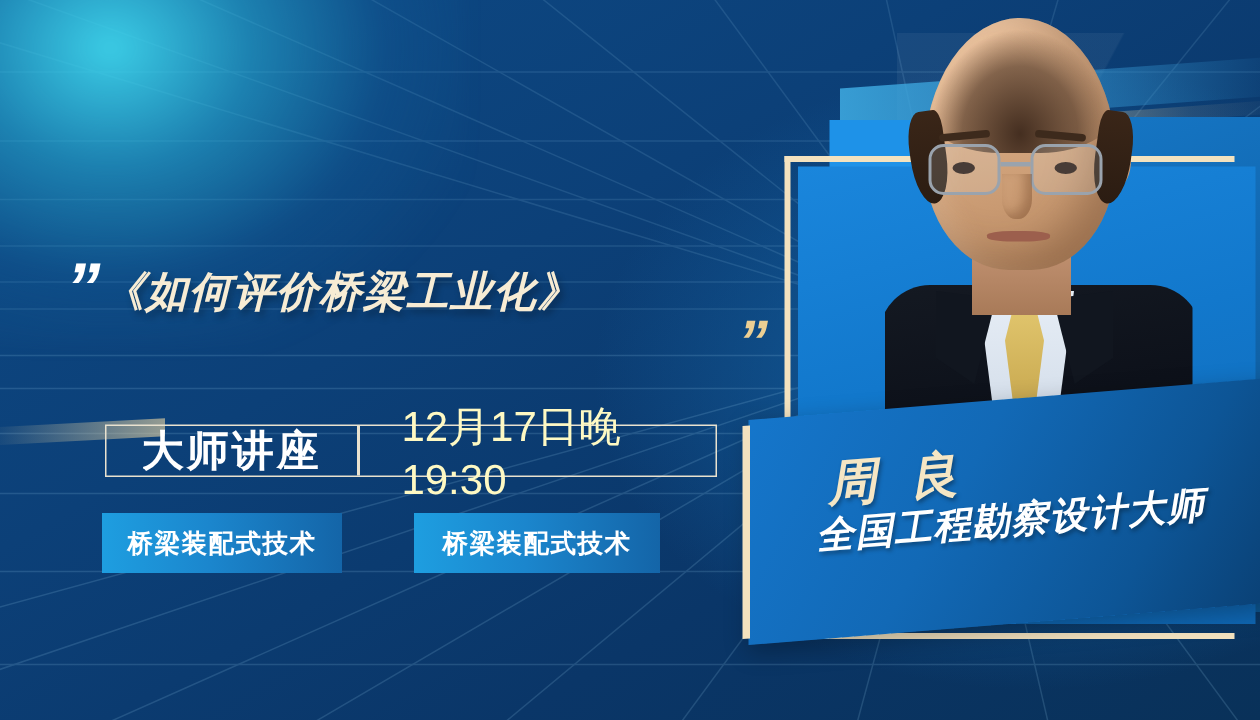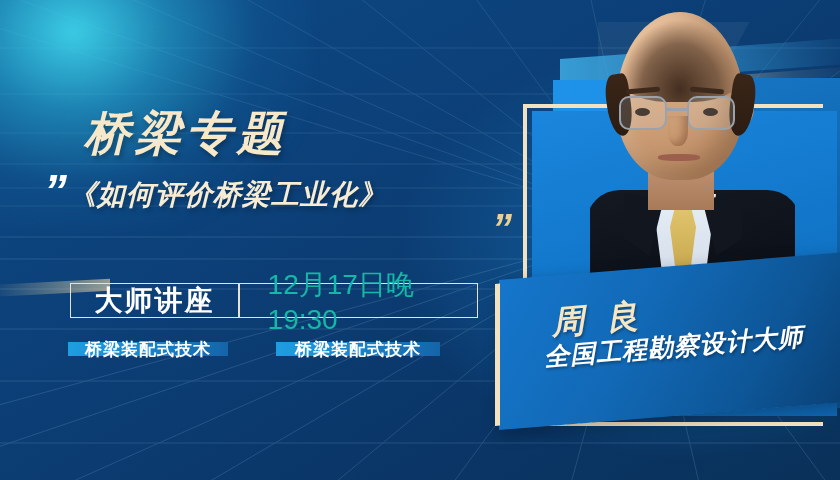--- a/index.html
+++ b/index.html
@@ -237,26 +237,26 @@
     width:167px; height:100%;
     display:flex; align-items:center; justify-content:center;
     font-size:28px; font-weight:bold; color:#ffffff; letter-spacing:2px;
   }
   .info-div{
     width:1.6px; height:100%; background:#e9e2cf;
   }
   .info-right{
     flex:1; height:100%;
     display:flex; align-items:center; justify-content:center;
-    font-size:28px; color:#14b8a6; letter-spacing:0px;margin-left:28px;
+    font-size:28px; color:#fef9c3; letter-spacing:0px;margin-left:28px;
   }
 
   
   .tag{
-    position:absolute; height:14px;
+    position:absolute; height:40px;
     display:flex; align-items:center; justify-content:center;
     font-size:17px; font-weight:bold; color:#ffffff; letter-spacing:1px;
   }
   .tag-1{
     left:68px; top:342px; width:160px;
     background:linear-gradient(90deg,#1e9ee0 0%,#1b86cd 45%,#1465a8 100%);
   }
   .tag-2{
     left:276px; top:342px; width:164px;
     background:linear-gradient(90deg,#1e9ee0 0%,#1b86cd 45%,#1465a8 100%);
@@ -355,21 +355,20 @@
 
   <div class="portrait-zone" style="left:495px;">
     <div class="name-panel"></div>
     <div class="name-frame-bar"></div>
   </div>
   <div class="name-inner">
     <div class="sp-name">周 良</div>
     <div class="sp-title">全国工程勘察设计大师</div>
   </div>
 
-  <div class="title-main">桥梁专题</div>
   <div class="quote-open">”</div>
   <div class="subtitle">《如何评价桥梁工业化》</div>
   <div class="quote-close">”</div>
 
   <div class="info-box">
     <div class="info-left">大师讲座</div>
     <div class="info-div"></div>
     <div class="info-right">12月17日晚19:30</div>
   </div>
 

